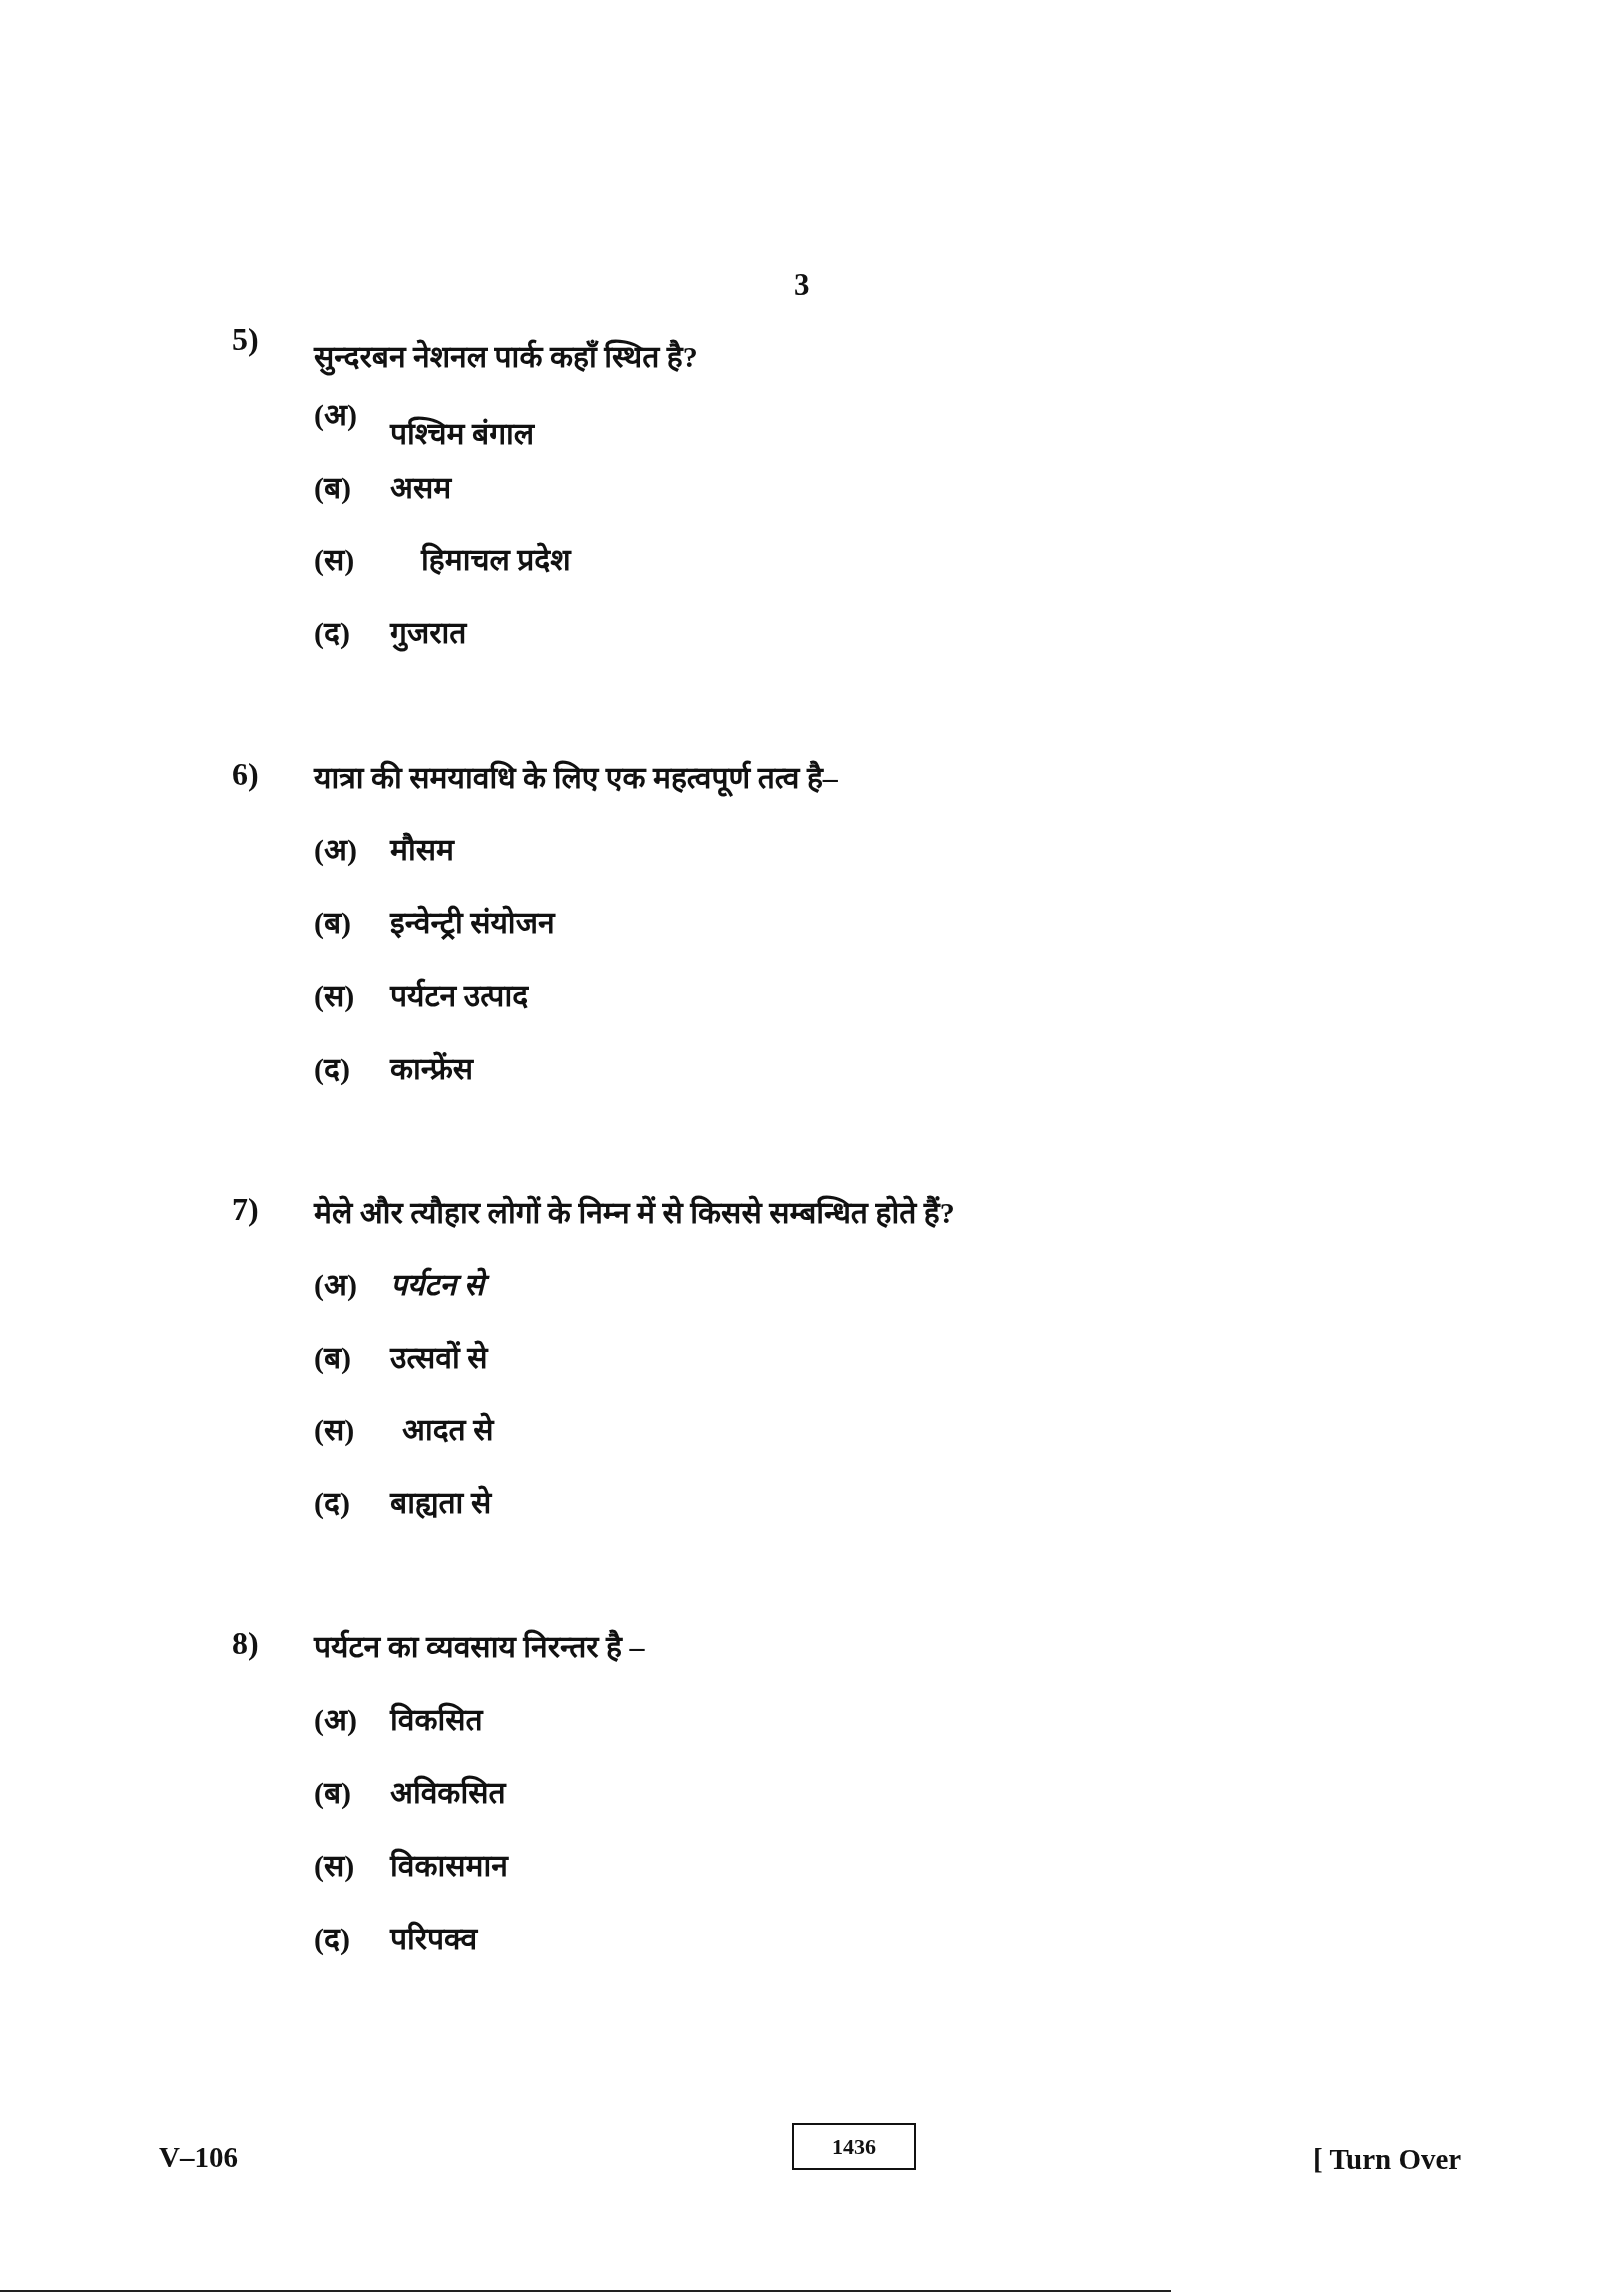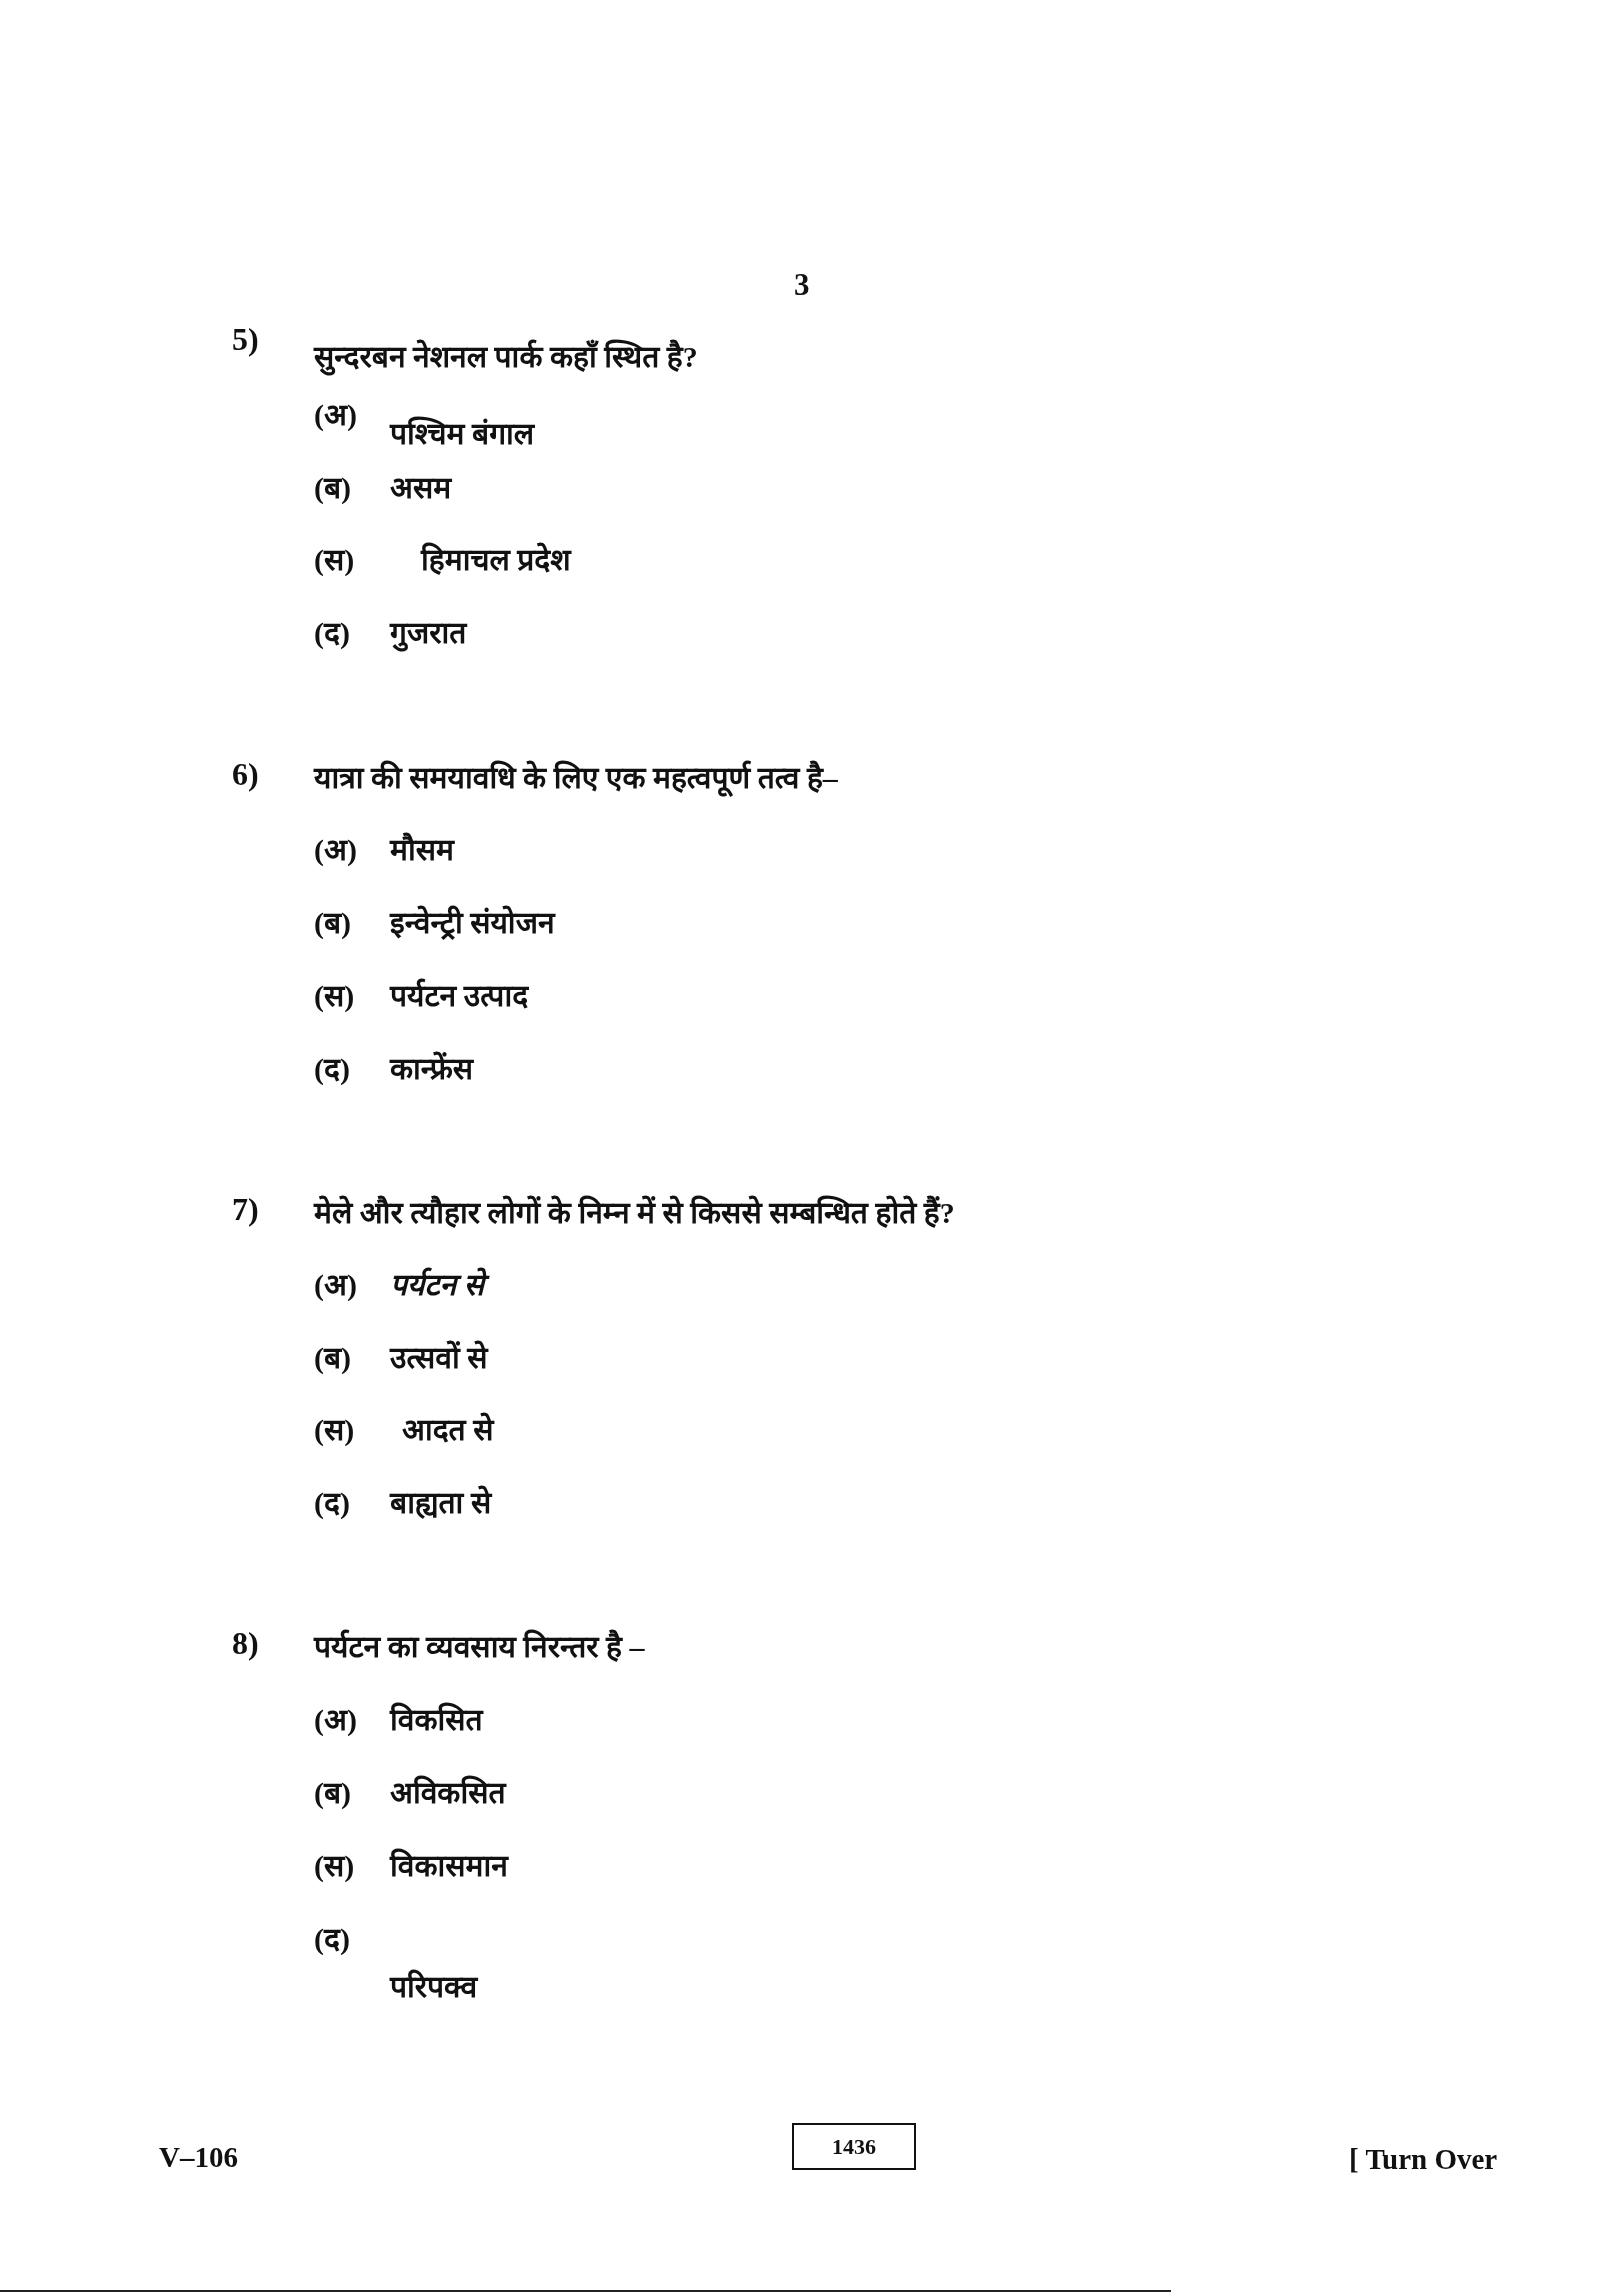--- a/index.html
+++ b/index.html
@@ -7,21 +7,21 @@
          font-family:"Liberation Serif", "DejaVu Serif", serif; color:#111; }
   .abs { position:absolute; white-space:nowrap; }
   .page-num { left:794px; top:267px; font-size:31px; font-weight:bold; }
   .qnum { font-size:32px; font-weight:bold; }
   .qtext { font-size:30px; font-weight:bold; }
   .olabel { font-size:30px; font-weight:bold; }
   .otext { font-size:30px; font-weight:bold; }
   .footer-code { left:159px; top:2141px; font-size:29px; font-weight:bold; }
   .footer-box { left:792px; top:2123px; width:120px; height:43px; border:2.9px solid #111;
                 font-size:22px; font-weight:bold; text-align:center; line-height:43px; }
-  .footer-turn { left:1313px; top:2143px; font-size:29px; font-weight:bold;margin-left:36px; }
+  .footer-turn { left:1313px; top:2143px; font-size:29px; font-weight:bold; }
   .bottom-rule { left:0; top:2290px; width:1171px; height:2px; background:#222; }
 </style>
 </head>
 <body>
 
 <div class="abs page-num">3</div>
 
 <div>
   <div class="abs qnum" style="left:232px;top:321px;">5)</div>
   <div class="abs qtext" style="left:314px;top:321px;margin-top:14px;">सुन्दरबन नेशनल पार्क कहाँ स्थित है?</div>
@@ -64,20 +64,20 @@
 <div>
   <div class="abs qnum" style="left:232px;top:1625px;">8)</div>
   <div class="abs qtext" style="left:314px;top:1625px;">पर्यटन का व्यवसाय निरन्तर है –</div>
   <div class="abs olabel" style="left:314px;top:1698px;">(अ)</div>
   <div class="abs otext" style="left:390px;top:1698px;">विकसित</div>
   <div class="abs olabel" style="left:314px;top:1771px;">(ब)</div>
   <div class="abs otext" style="left:390px;top:1771px;">अविकसित</div>
   <div class="abs olabel" style="left:314px;top:1844px;">(स)</div>
   <div class="abs otext" style="left:390px;top:1844px;">विकासमान</div>
   <div class="abs olabel" style="left:314px;top:1917px;">(द)</div>
-  <div class="abs otext" style="left:390px;top:1917px;margin-top:48px;">परिपक्व</div>
+  <div class="abs otext" style="left:390px;top:1917px;">परिपक्व</div>
 </div>
 
 <div class="abs footer-code">V–106</div>
 <div class="abs footer-box">1436</div>
 <div class="abs footer-turn">[ Turn Over</div>
 <div class="abs bottom-rule"></div>
 
 
 </body></html>

